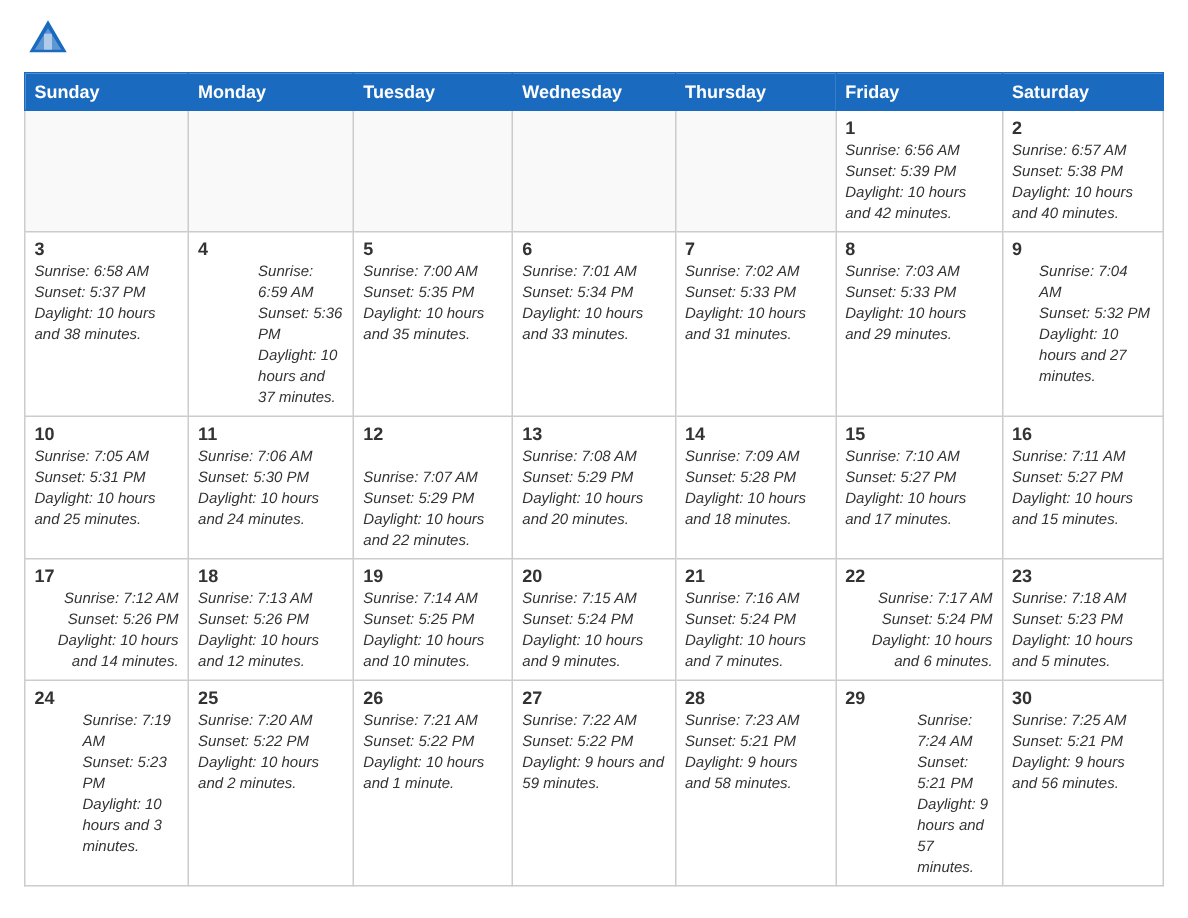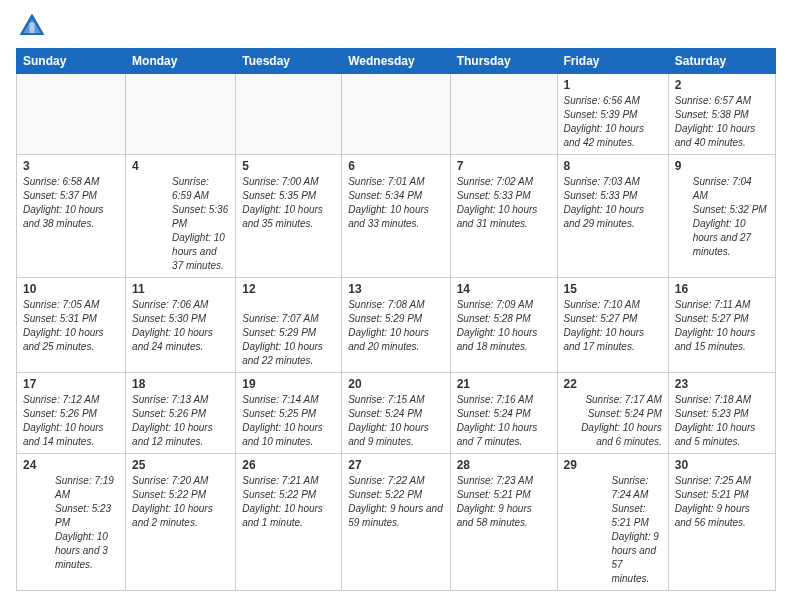--- a/index.html
+++ b/index.html
@@ -234,21 +234,21 @@
           <td>
             <span class="day-number">16</span>
             <div class="day-info" style="white-space: pre-line;">Sunrise: 7:11 AM
 Sunset: 5:27 PM
 Daylight: 10 hours and 15 minutes.</div>
           </td>
         </tr>
         <tr>
           <td>
             <span class="day-number">17</span>
-            <div class="day-info" style="white-space: pre-line;">Sunrise: 7:12 AM
+            <div class="day-info" style="white-space: pre-line; text-align: right;">Sunrise: 7:12 AM
 Sunset: 5:26 PM
 Daylight: 10 hours and 14 minutes.</div>
           </td>
           <td>
             <span class="day-number">18</span>
             <div class="day-info" style="white-space: pre-line;">Sunrise: 7:13 AM
 Sunset: 5:26 PM
 Daylight: 10 hours and 12 minutes.</div>
           </td>
           <td>

